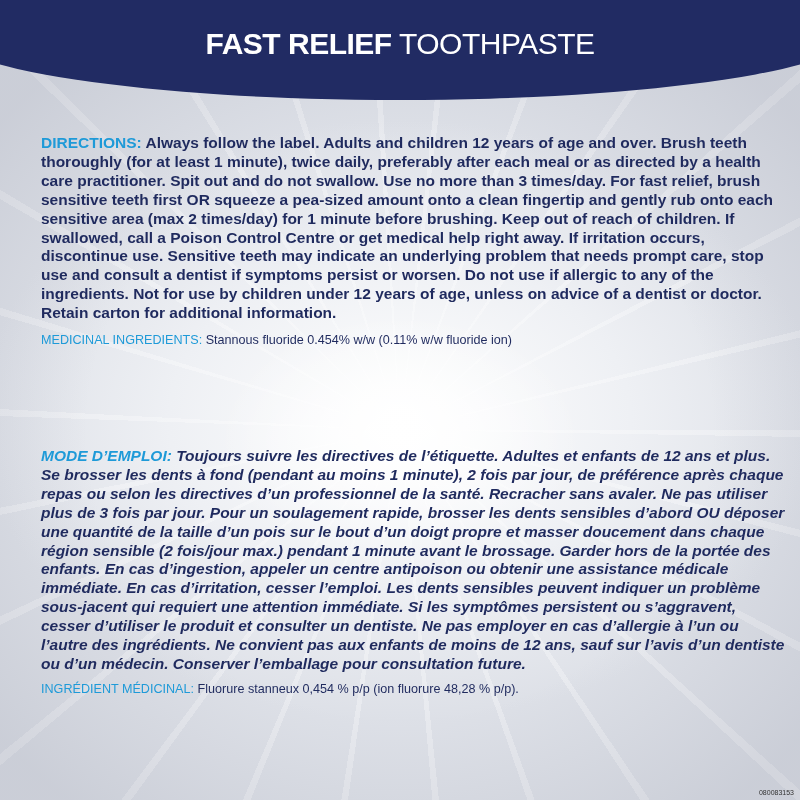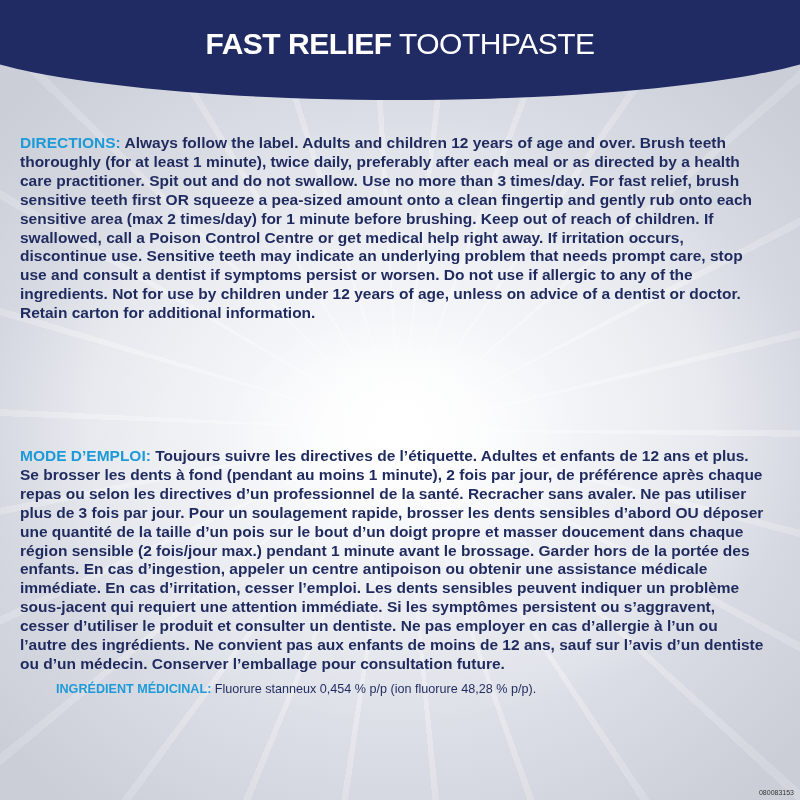--- a/index.html
+++ b/index.html
@@ -39,39 +39,39 @@
       text-align: center;
       color: #ffffff;
       font-size: 30px;
       letter-spacing: -0.5px;
       z-index: 2;
     }
     .title .bold { font-weight: 700; }
     .title .light { font-weight: 400; }
     .content {
       position: absolute;
-      left: 20px; width: 745px;
+      left: 41px; width: 745px;
       font-size: 15.5px;
       line-height: 18.9px;
       font-weight: 700;
       color: #1f2a5e;
       z-index: 2;
     }
     .section-label { color: #1e9ad8; font-weight: 700; }
     .directions { top: 134px; }
     .ingredients {
       top: 332px;
       font-size: 12.6px;
       line-height: 16.5px;
       font-weight: 400;
     }
     .ingredients .section-label { font-weight: 400; color: #1e9ad8; }
-    .mode-emploi { top: 447px; }
+    .mode-emploi { top: 447px; font-style: italic; }
     .ingredients-fr { top: 681px; font-size: 12.6px; line-height: 16.5px; font-weight: 400; }
-    .ingredients-fr .section-label { font-weight: 700; margin-left: 36px; }
+    .ingredients-fr .section-label { font-weight: 400; }
     .code {
       position: absolute;
       right: 6px; bottom: 4px;
       font-size: 7px;
       color: #333333;
       font-family: "Liberation Sans", sans-serif;
       z-index: 2;
     }
     p { margin: 0; }
   </style>
@@ -86,20 +86,23 @@
   <span class="bold">FAST RELIEF</span><span class="light"> TOOTHPASTE</span>
 </h1>
 
 <section class="content directions">
   <p>
     <span class="section-label">DIRECTIONS:</span><span> Always follow the label. Adults and children 12 years of age and over. Brush teeth thoroughly (for at least 1 minute), twice daily, preferably after each meal or as directed by a health care practitioner. Spit out and do not swallow. Use no more than 3 times/day. For fast relief, brush sensitive teeth first OR squeeze a pea-sized amount onto a clean fingertip and gently rub onto each sensitive area (max 2 times/day) for 1 minute before brushing. Keep out of reach of children. If swallowed, call a Poison Control Centre or get medical help right away. If irritation occurs, discontinue use. Sensitive teeth may indicate an underlying problem that needs prompt care, stop use and consult a dentist if symptoms persist or worsen. Do not use if allergic to any of the ingredients. Not for use by children under 12 years of age, unless on advice of a dentist or doctor. Retain carton for additional information.</span>
   </p>
 </section>
 
 <section class="content ingredients">
+  <p>
+    <span class="section-label">MEDICINAL INGREDIENTS:</span><span> Stannous fluoride 0.454% w/w (0.11% w/w fluoride ion)</span>
+  </p>
 </section>
 
 <section class="content mode-emploi">
   <p>
     <span class="section-label">MODE D’EMPLOI:</span><span> Toujours suivre les directives de l’étiquette. Adultes et enfants de 12 ans et plus. Se brosser les dents à fond (pendant au moins 1 minute), 2 fois par jour, de préférence après chaque repas ou selon les directives d’un professionnel de la santé. Recracher sans avaler. Ne pas utiliser plus de 3 fois par jour. Pour un soulagement rapide, brosser les dents sensibles d’abord OU déposer une quantité de la taille d’un pois sur le bout d’un doigt propre et masser doucement dans chaque région sensible (2 fois/jour max.) pendant 1 minute avant le brossage. Garder hors de la portée des enfants. En cas d’ingestion, appeler un centre antipoison ou obtenir une assistance médicale immédiate. En cas d’irritation, cesser l’emploi. Les dents sensibles peuvent indiquer un problème sous-jacent qui requiert une attention immédiate. Si les symptômes persistent ou s’aggravent, cesser d’utiliser le produit et consulter un dentiste. Ne pas employer en cas d’allergie à l’un ou l’autre des ingrédients. Ne convient pas aux enfants de moins de 12 ans, sauf sur l’avis d’un dentiste ou d’un médecin. Conserver l’emballage pour consultation future.</span>
   </p>
 </section>
 
 <section class="content ingredients-fr">
   <p>

